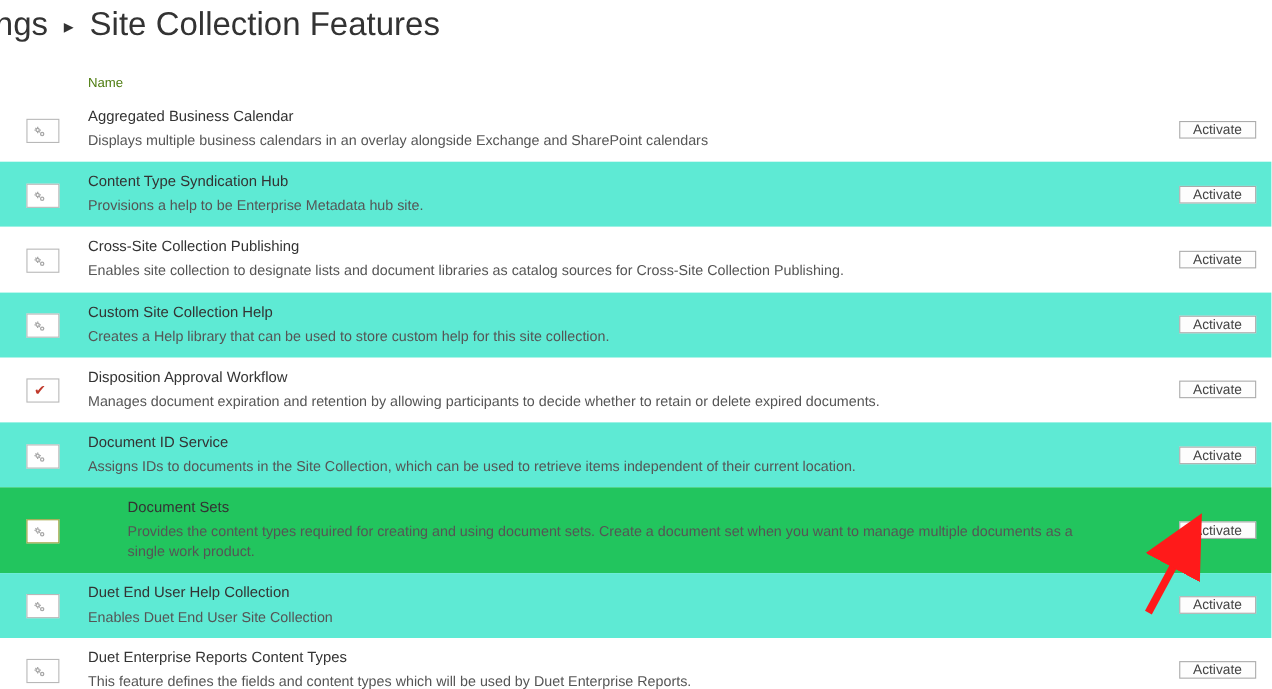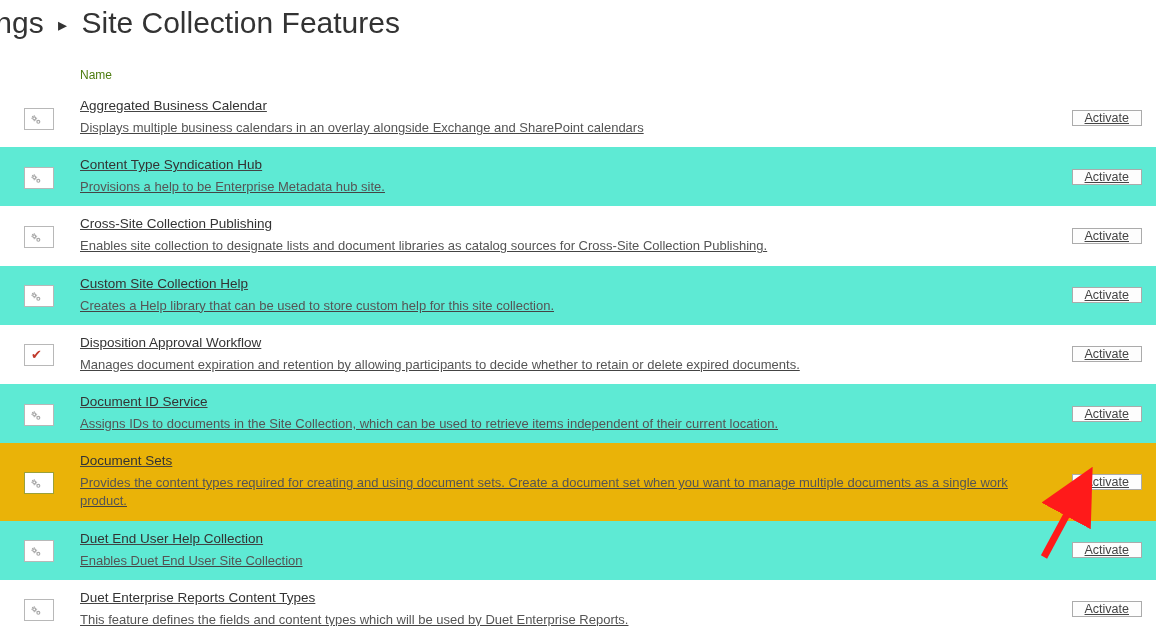--- a/index.html
+++ b/index.html
@@ -34,24 +34,23 @@
     align-items: center;
     padding: 6px 0 6px 80px;
     font-size: 12px;
     color: #4d7c0f;
   }
   .row {
     display: flex;
     align-items: center;
     padding: 10px 14px 10px 24px;
     min-height: 56px;
-    text-decoration: underline;
   }
   .row.alt { background: #5eead4; }
-  .row.highlight { background: #eab308; }
+  .row.highlight { background: #22c55e; gap: 36px; }
   .icon-cell {
     width: 56px;
     flex: 0 0 56px;
     display: flex;
     align-items: flex-start;
     padding-top: 2px;
   }
   .feature-icon {
     width: 30px;
     height: 22px;

